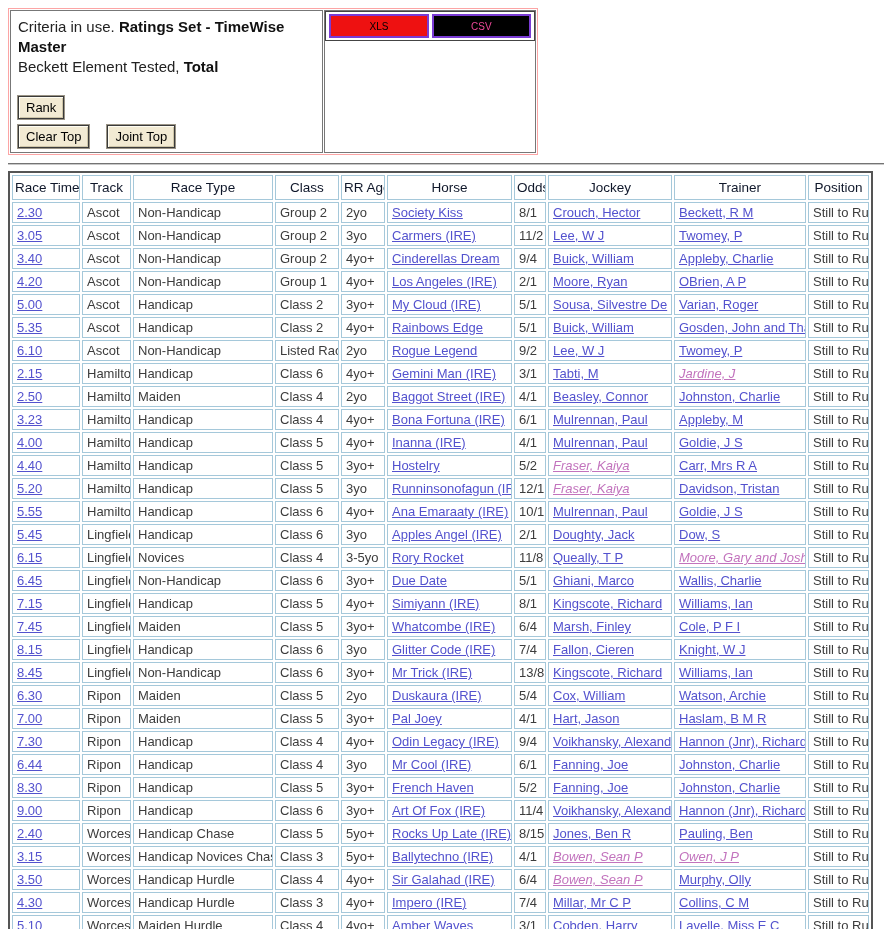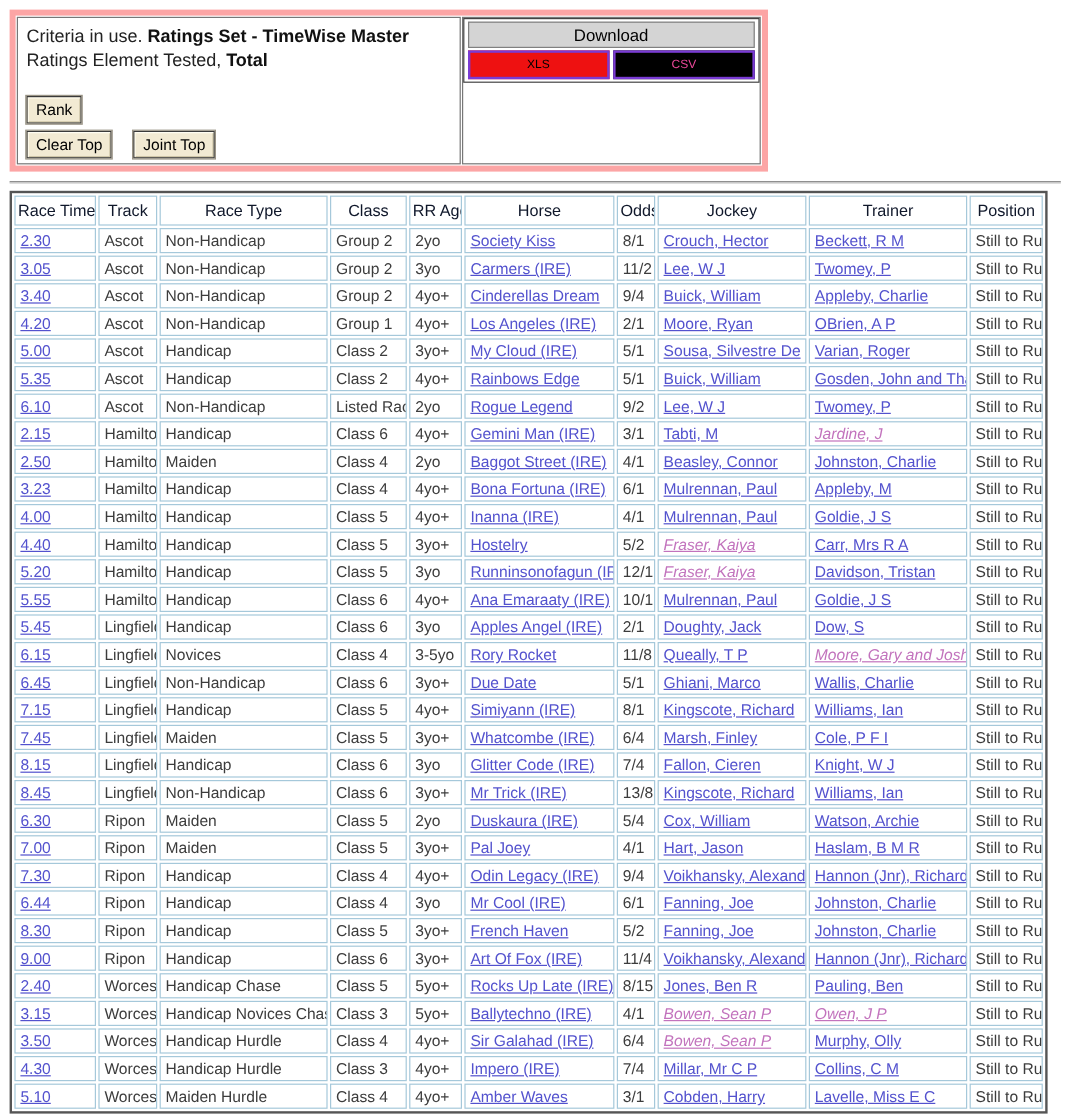--- a/index.html
+++ b/index.html
@@ -4,21 +4,21 @@
 <style>
   :root{
     --link:#5352ce; --visited-link:#c273bd; --cell-border:#a5c8da; --table-frame:#555555;
     --xls-bg:#ee1111; --csv-bg:#000000; --download-bg:#d4d4d4; --button-bg:#f2ead3; --accent-border:#7a3bd4;
   }
   *{box-sizing:border-box;}
   html,body{margin:0;padding:0;background:#fff;}
   body{font-family:"Liberation Sans","DejaVu Sans",sans-serif;color:#3c3c3c;padding:8px;width:892px;}
 
   
-  table.panel{border-collapse:separate;border-spacing:1px;border:5px solid #fca5a5;width:632px;height:129px;}
+  table.panel{border-collapse:separate;border-spacing:1px;border:1px solid #fca5a5;width:530px;height:129px;}
   table.panel > tbody > tr > td{border:1px solid #777;background:#fff;vertical-align:top;}
   td.crit-cell{width:314px;padding:6px 4px 4px 7px;font-size:15px;line-height:20px;color:#222;}
   td.dl-cell{width:212px;padding:0;}
   .crit-line b{font-weight:bold;color:#111;}
   .btn-row{margin-top:6px;}
   .btn-row.first{margin-top:19px;}
   button.btn{
     font-family:"Liberation Sans","DejaVu Sans",sans-serif;font-size:13px;color:#000;
     background:var(--button-bg);border:1px solid #3a3a3a;outline:1px solid #9a9486;
     padding:3px 7px;margin-right:18px;cursor:pointer;
@@ -50,34 +50,31 @@
   col.c-trainer{width:132px;} col.c-pos{width:61px;}
 </style>
 </head>
 <body>
 
 <table class="panel">
   <tbody>
   <tr>
     <td class="crit-cell">
       <div class="crit-line"><span>Criteria in use.</span> <b>Ratings Set - TimeWise Master</b></div>
-      <div class="crit-line"><span>Ratings Element Tested,</span> <b>Total</b></div>
+      <div class="crit-line"><span>Beckett Element Tested,</span> <b>Total</b></div>
       <div class="btn-row first">
         <button class="btn">Rank</button>
       </div>
       <div class="btn-row">
         <button class="btn">Clear Top</button><button class="btn">Joint Top</button>
       </div>
     </td>
     <td class="dl-cell">
       <table class="dl-table">
         <tbody>
-        <tr>
-          <td class="dl-header" colspan="2">Download</td>
-        </tr>
         <tr>
           <td class="dl-xls">XLS</td>
           <td class="dl-csv">CSV</td>
         </tr>
         </tbody>
       </table>
     </td>
   </tr>
   </tbody>
 </table>

